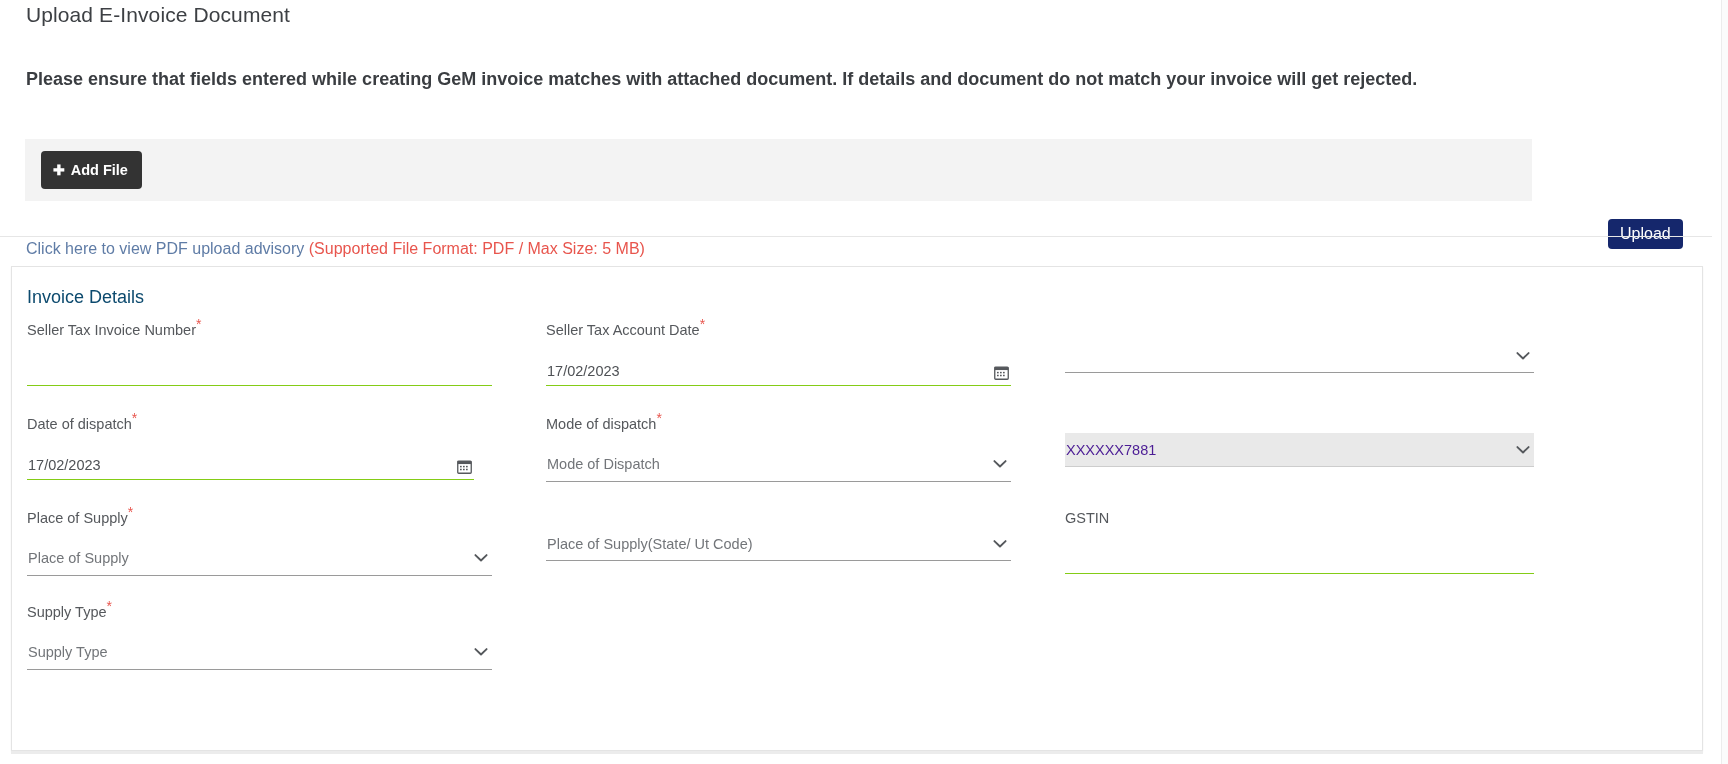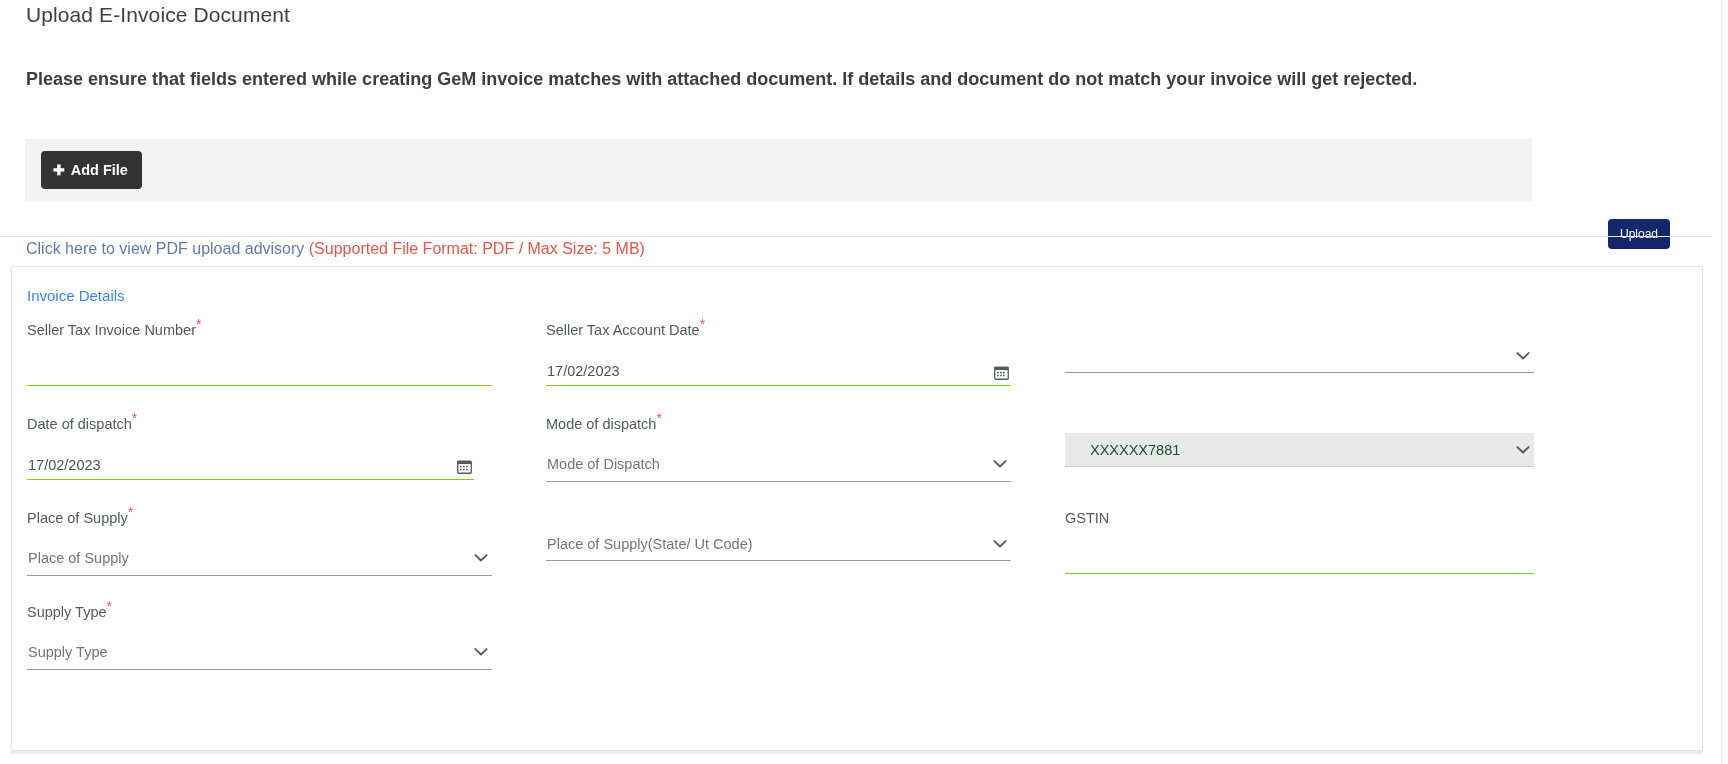--- a/index.html
+++ b/index.html
@@ -69,21 +69,21 @@
   }
   .upload-btn {
     position: absolute;
     left: 1608px; top: 219px;
     height: 30px;
     padding: 0 12px;
     background: #15276c;
     color: #ffffff;
     border: none;
     border-radius: 4px;
-    font-size: 12px;
+    font-size: 16px;
     font-family: "Liberation Sans", sans-serif;
     cursor: pointer;
     display: flex;
     align-items: center;
     justify-content: center;
   }
   .upload-divider {
     position: absolute;
     left: 0; top: 236px;
     width: 1712px; height: 1px;
@@ -113,23 +113,23 @@
   }
   .card-shadow-strip {
     position: absolute;
     left: 11px; top: 751px;
     width: 1692px; height: 3px;
     background: #ececec;
   }
   .section-title {
     position: absolute;
     left: 15px; top: 20px;
-    font-size: 15px;
+    font-size: 18px;
     font-weight: 400;
-    color: #3b82f6;
+    color: #0c4a6e;
   }
 
   .form-grid {
     position: absolute;
     left: 0; top: 56px;
     width: 1692px;
   }
   .form-row { position: relative; height: 94px; }
 
   .field {
@@ -187,21 +187,21 @@
     cursor: pointer;
   }
   .select-ctl.disabled {
     background: #e9e9e9;
     border-bottom: 1px solid #cdcdcd;
   }
   .select-text {
     font-size: 14.5px;
     color: #727579;
   }
-  .select-ctl.disabled .select-text { color: #14532d; padding-left: 24px; }
+  .select-ctl.disabled .select-text { color: #4c1d95; }
 
   .icon-right {
     position: absolute;
     right: 4px;
     top: 50%;
     transform: translateY(-50%);
     display: flex;
     align-items: center;
     justify-content: center;
     pointer-events: none;

